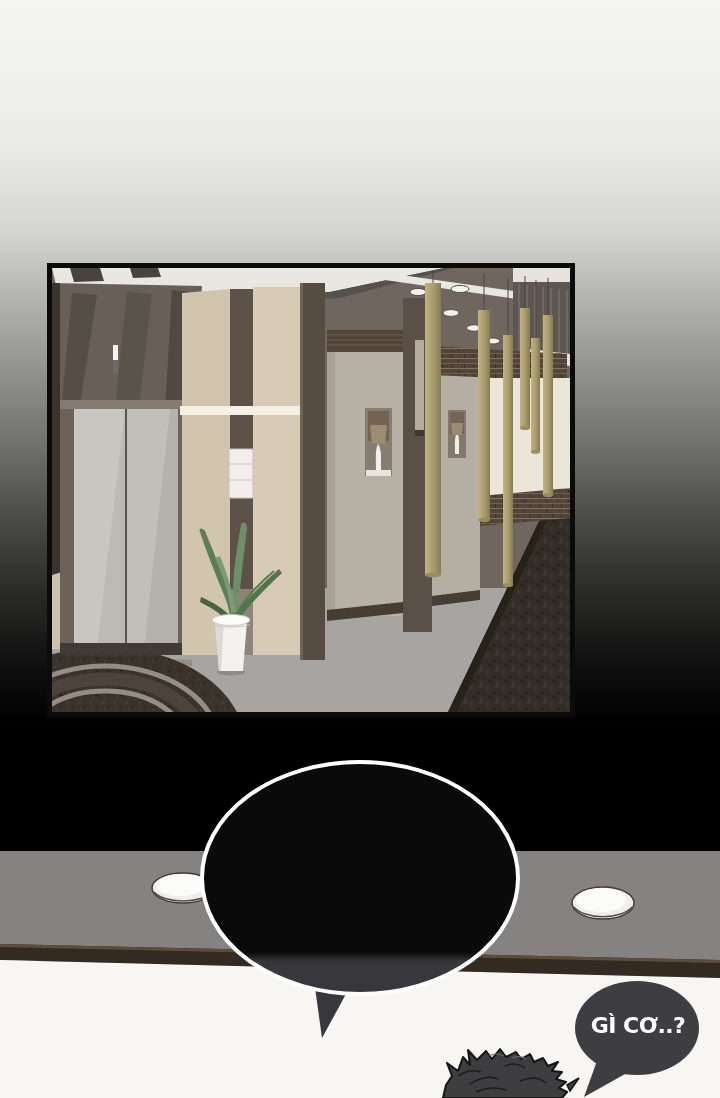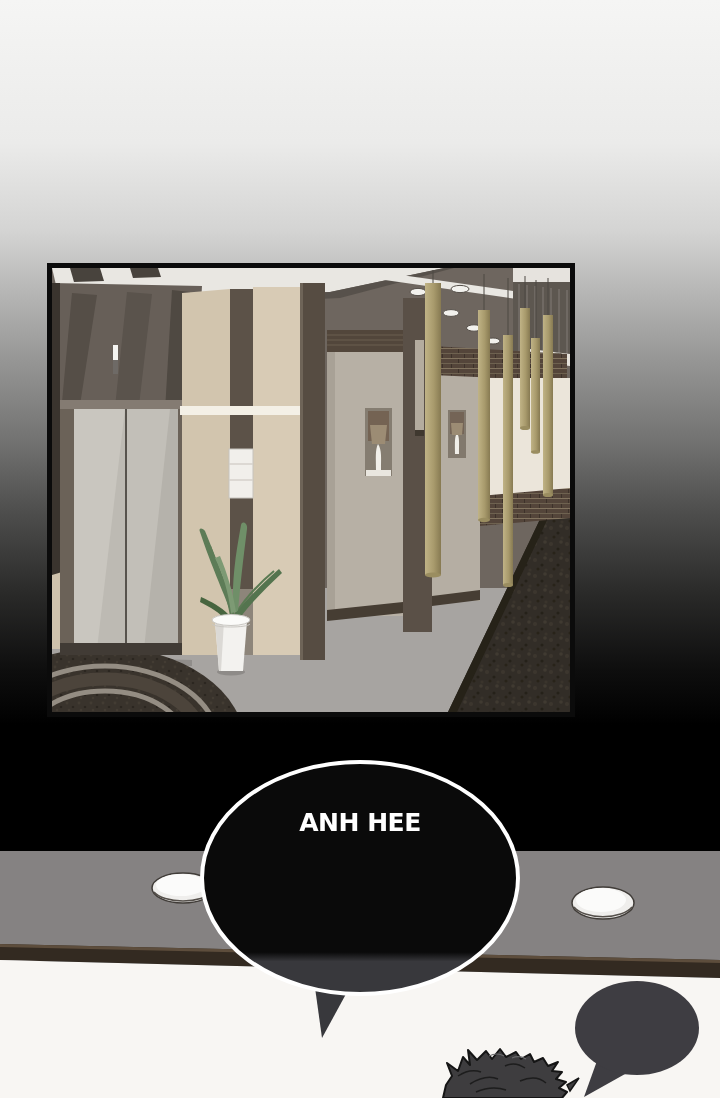--- a/index.html
+++ b/index.html
@@ -292,16 +292,16 @@
         <path d="M476,1092 Q492,1085 506,1090"></path>
       </g>
       <g stroke="#6a6a6c" stroke-width="1.2" fill="none">
         <path d="M489,1056 Q497,1052 504,1056"></path>
         <path d="M512,1058 Q519,1055 526,1059"></path>
       </g>
     </g>
   </svg>
 
   <div class="bubble-text-main">
-    <div>ANH HEE</div>
   </div>
+  <div class="bubble-text-reply">GÌ CƠ..?</div>
 
 </div>
 
 </body></html>

